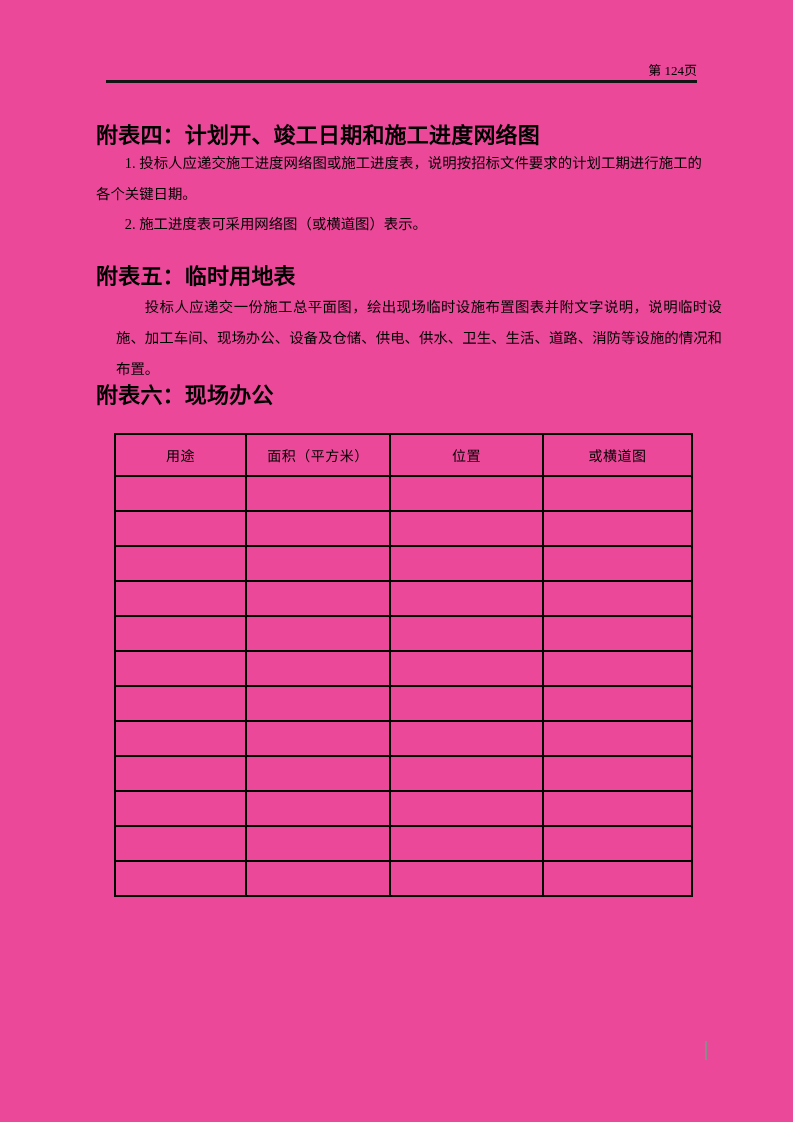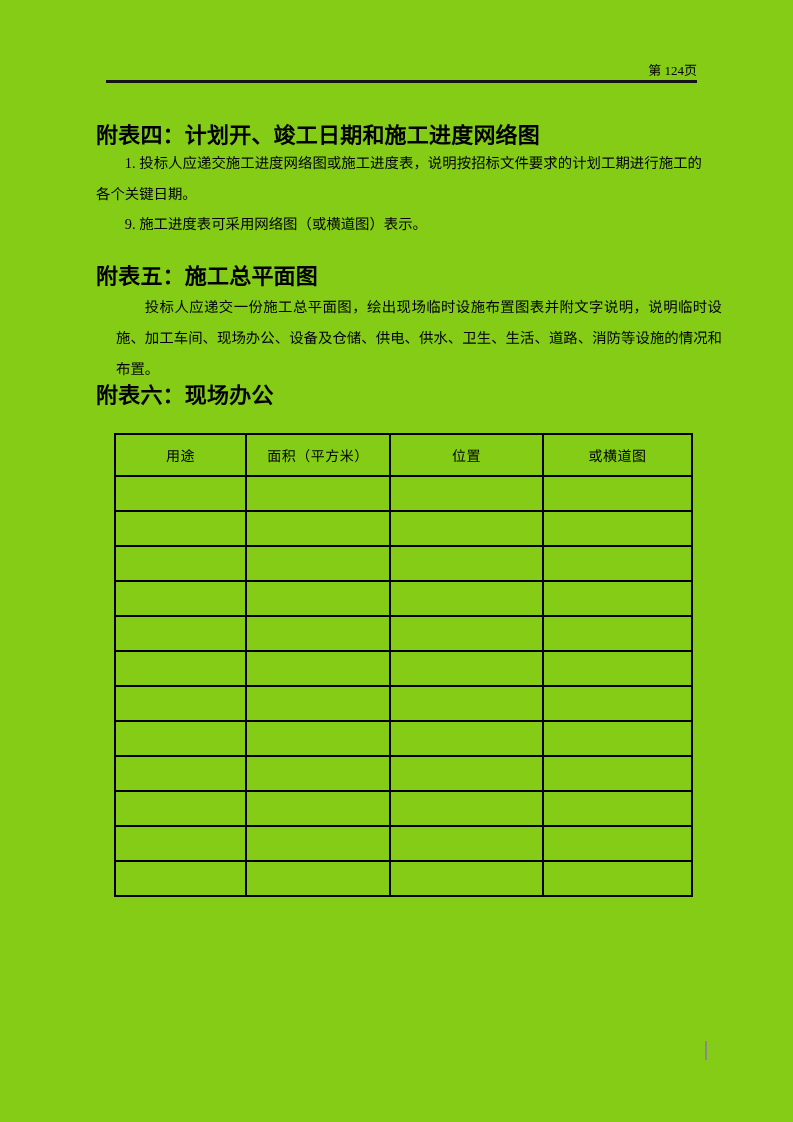--- a/index.html
+++ b/index.html
@@ -1,21 +1,21 @@
 <!DOCTYPE html>
 <html lang="zh-CN"><head>
 <meta charset="utf-8">
 <style>
   * { margin: 0; padding: 0; box-sizing: border-box; }
   html, body { background: #e8e8e8; }
   .page {
     position: relative;
     width: 793px;
     height: 1122px;
-    background: #84cc16;
+    background: #ec4899;
     font-family: "Liberation Serif", serif;
     color: #000000;
     overflow: hidden;
   }
   .page-number {
     position: absolute;
     top: 63px;
     right: 96px;
     font-size: 13px;
     line-height: 15px;
@@ -88,23 +88,23 @@
 </head>
 <body>
 
 <div class="page">
 
   <span class="page-number">第 124页</span>
   <div class="header-rule"></div>
 
   <div class="sec-heading heading-annex4">附表四：计划开、竣工日期和施工进度网络图</div>
   <p class="body-para para-annex4-1">1. 投标人应递交施工进度网络图或施工进度表，说明按招标文件要求的计划工期进行施工的各个关键日期。</p>
-  <p class="body-para para-annex4-2">9. 施工进度表可采用网络图（或横道图）表示。</p>
-
-  <div class="sec-heading heading-annex5">附表五：施工总平面图</div>
+  <p class="body-para para-annex4-2">2. 施工进度表可采用网络图（或横道图）表示。</p>
+
+  <div class="sec-heading heading-annex5">附表五：临时用地表</div>
   <p class="body-para para-annex5-1">投标人应递交一份施工总平面图，绘出现场临时设施布置图表并附文字说明，说明临时设施、加工车间、现场办公、设备及仓储、供电、供水、卫生、生活、道路、消防等设施的情况和布置。</p>
 
   <div class="sec-heading heading-annex6">附表六：现场办公</div>
 
   <table class="land-use">
     <colgroup>
       <col style="width:131px">
       <col style="width:144px">
       <col style="width:153px">
       <col style="width:149px">

